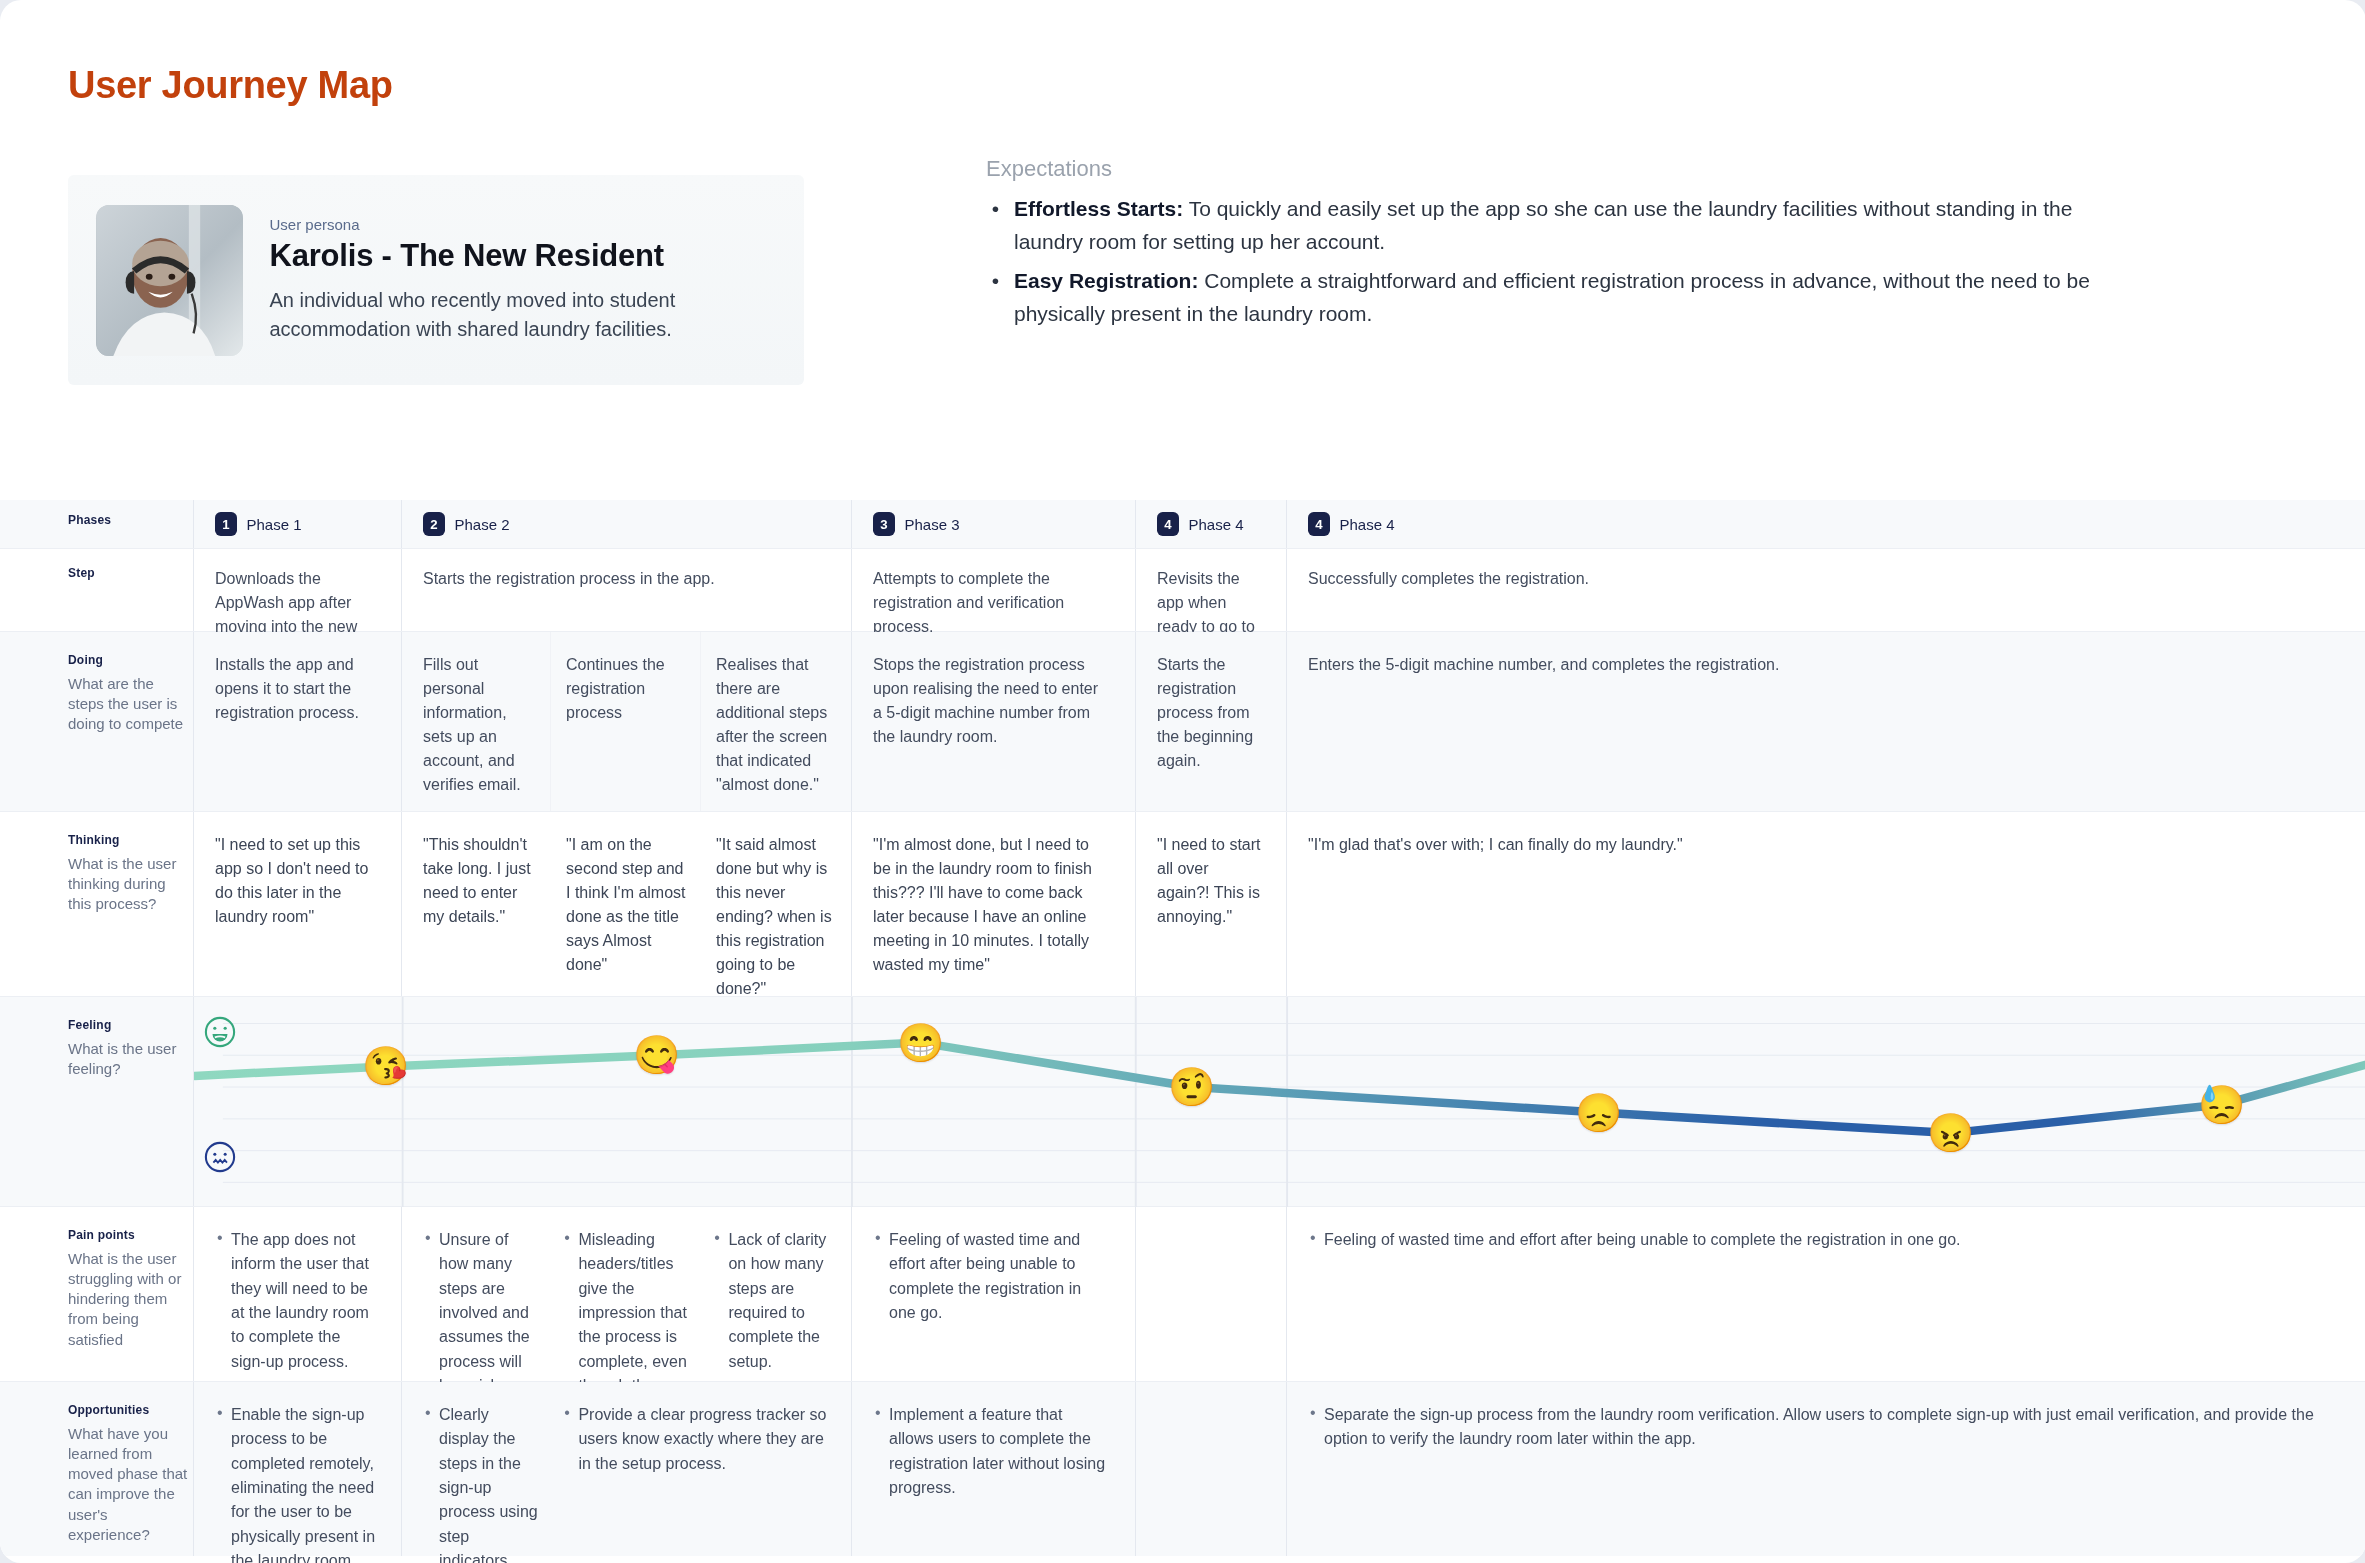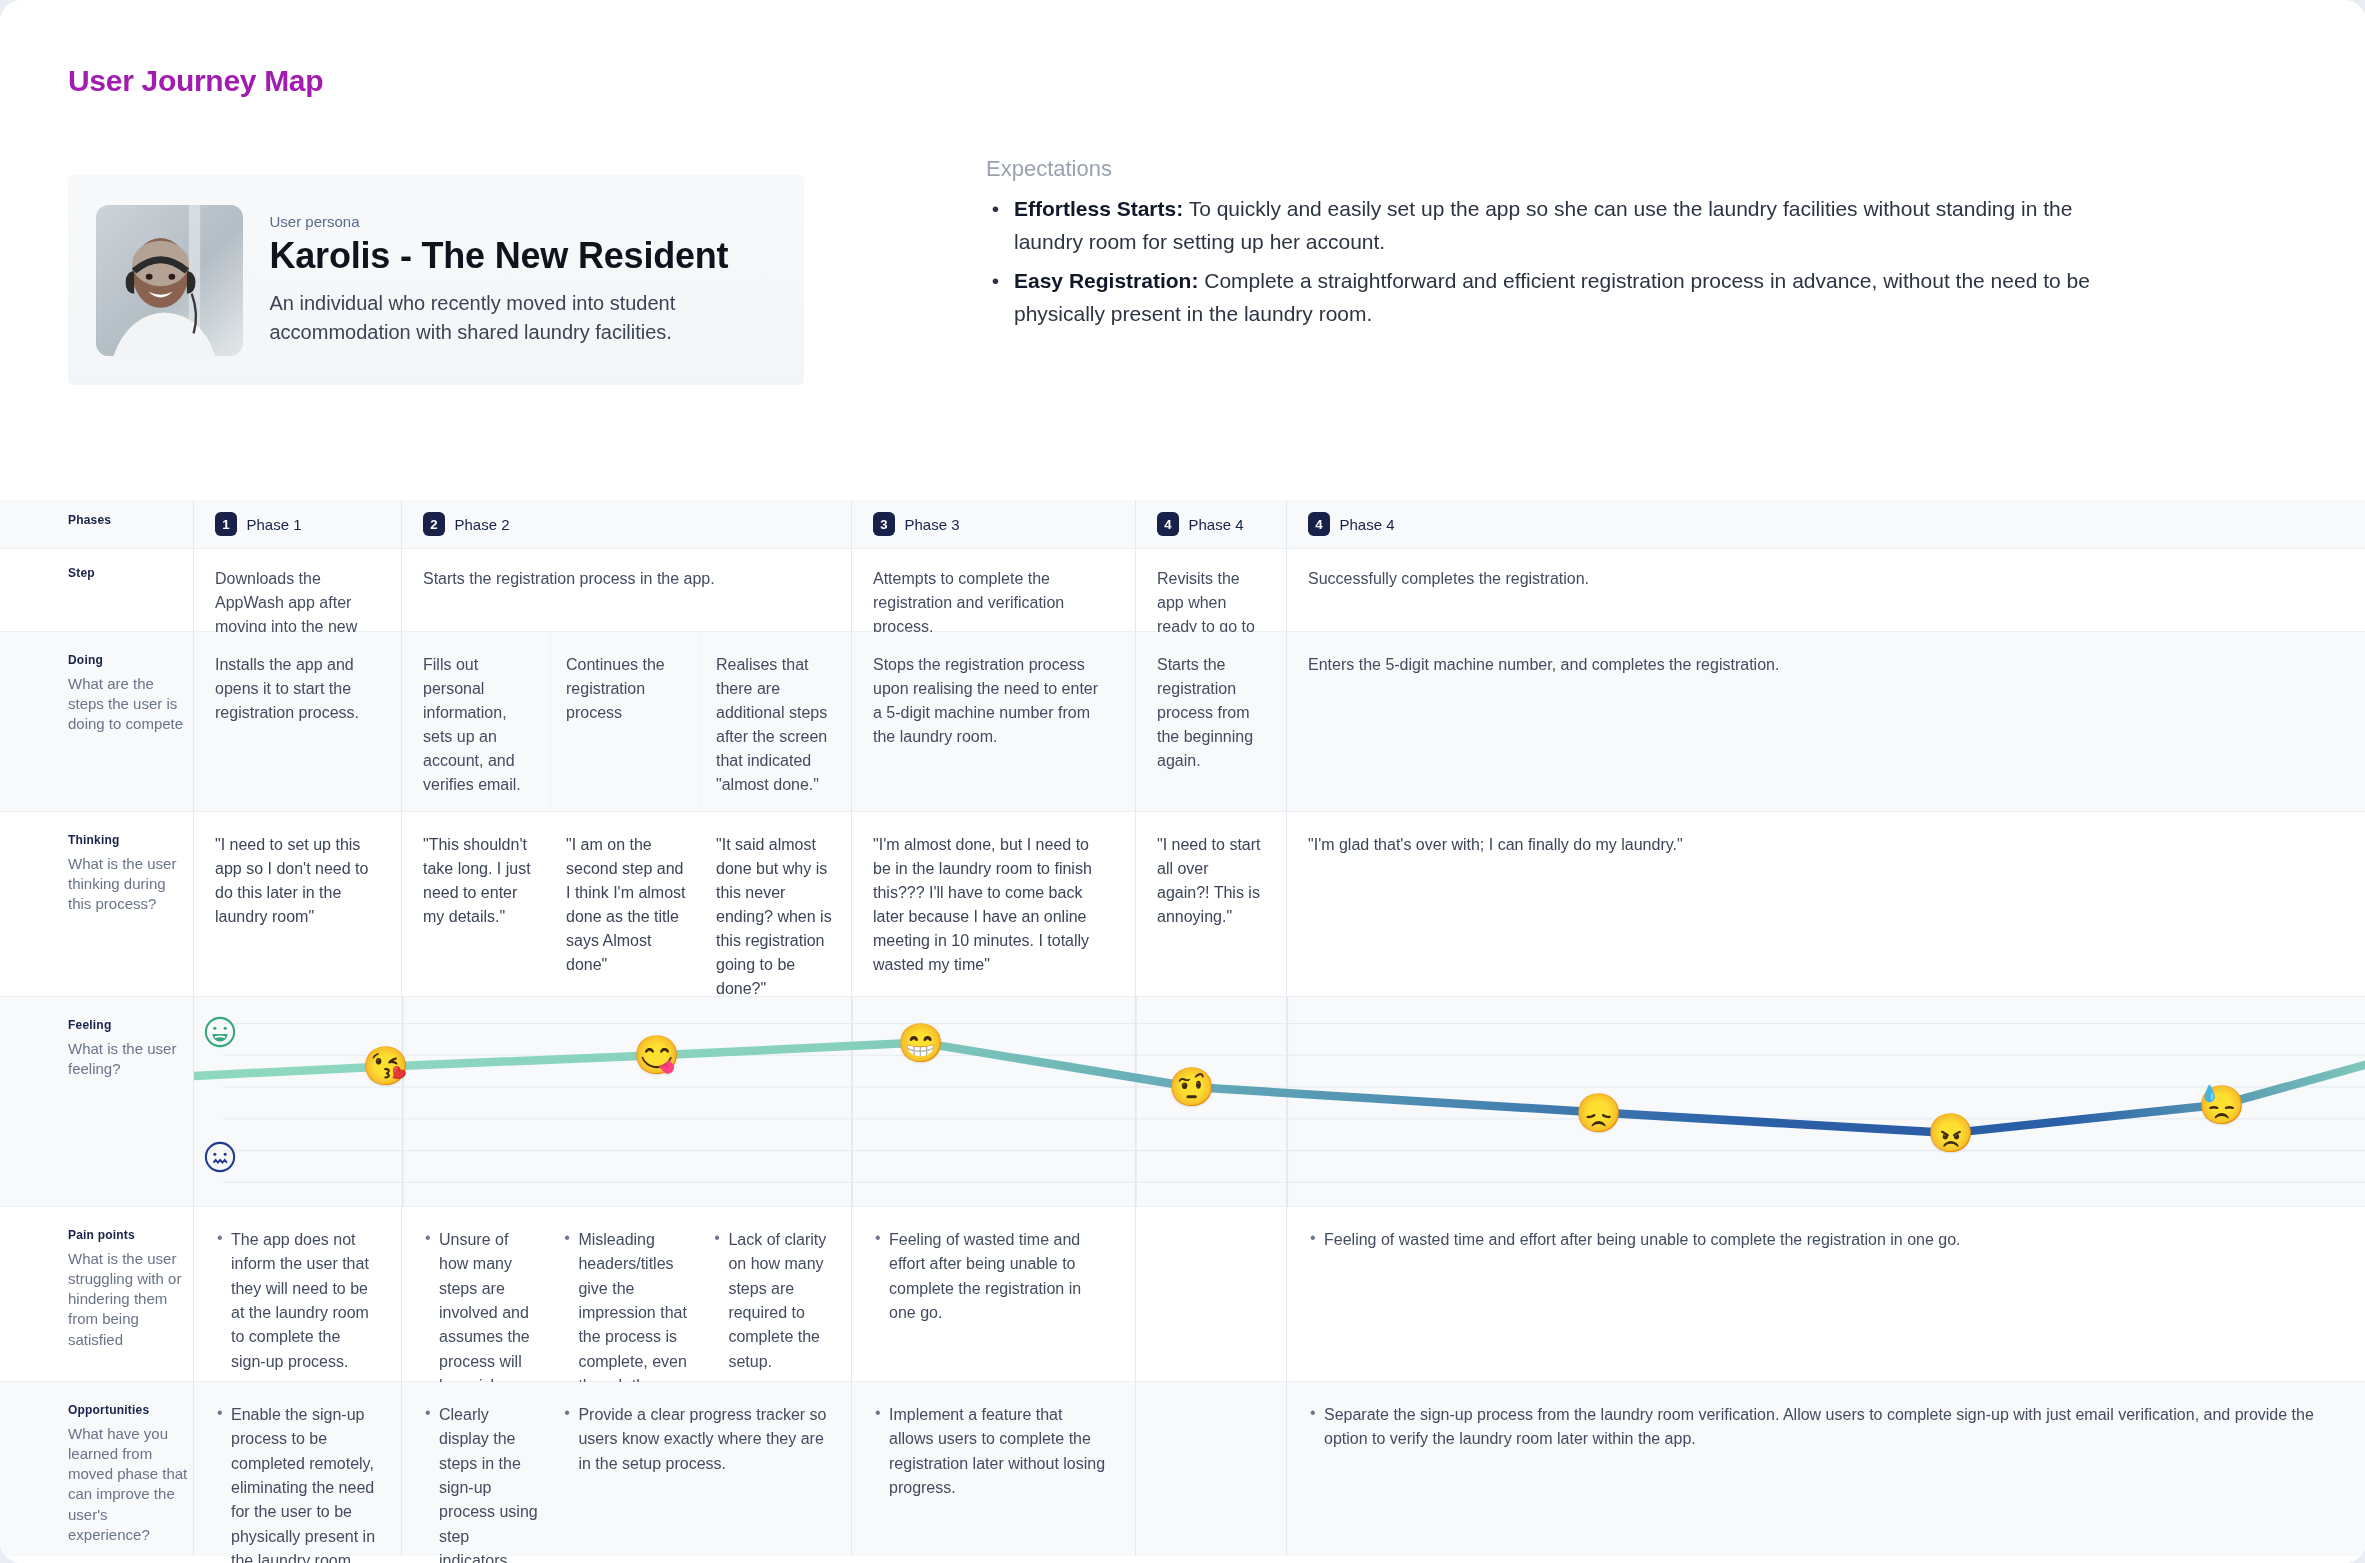--- a/index.html
+++ b/index.html
@@ -12,21 +12,21 @@
     position: relative;
     width: 2366px; height: 1563px;
     background: #ffffff;
     border-radius: 21px;
     overflow: hidden;
   }
 
   
   .title {
     position: absolute; left: 68px; top: 64px;
-    font-size: 30px; font-weight: bold; color: #a21caf;
+    font-size: 38px; font-weight: bold; color: #c2410c;
     letter-spacing: -0.3px;
   }
 
   
   .persona-card {
     position: absolute; left: 68px; top: 175px;
     width: 736px; height: 210px;
     background: linear-gradient(180deg,#f7f9fa 0%,#f3f6f8 100%);
     border-radius: 5.7px;
     display: flex; align-items: center;
@@ -36,21 +36,21 @@
     width: 147px; height: 151px; border-radius: 13.2px;
     flex: 0 0 auto; overflow: hidden; position: relative;
     background: linear-gradient(135deg,#c7ced3 0%,#aab4bb 45%,#dfe4e7 100%);
   }
   .persona-photo svg { position: absolute; inset: 0; }
   .persona-text { margin-left: 26.5px; }
   .persona-kicker {
     font-size: 15px; color: #5a6b8c; margin-bottom: 4.7px;
   }
   .persona-name {
-    font-size: 36px; font-weight: bold; color: #10131c;
+    font-size: 31px; font-weight: bold; color: #10131c;
     margin-bottom: 12.3px; letter-spacing: -0.2px;
   }
   .persona-desc {
     font-size: 20px; color: #3a4453; line-height: 1.45; max-width: 454px;
   }
 
   
   .expectations {
     position: absolute; left: 986px; top: 156px; width: 1107px;
   }

